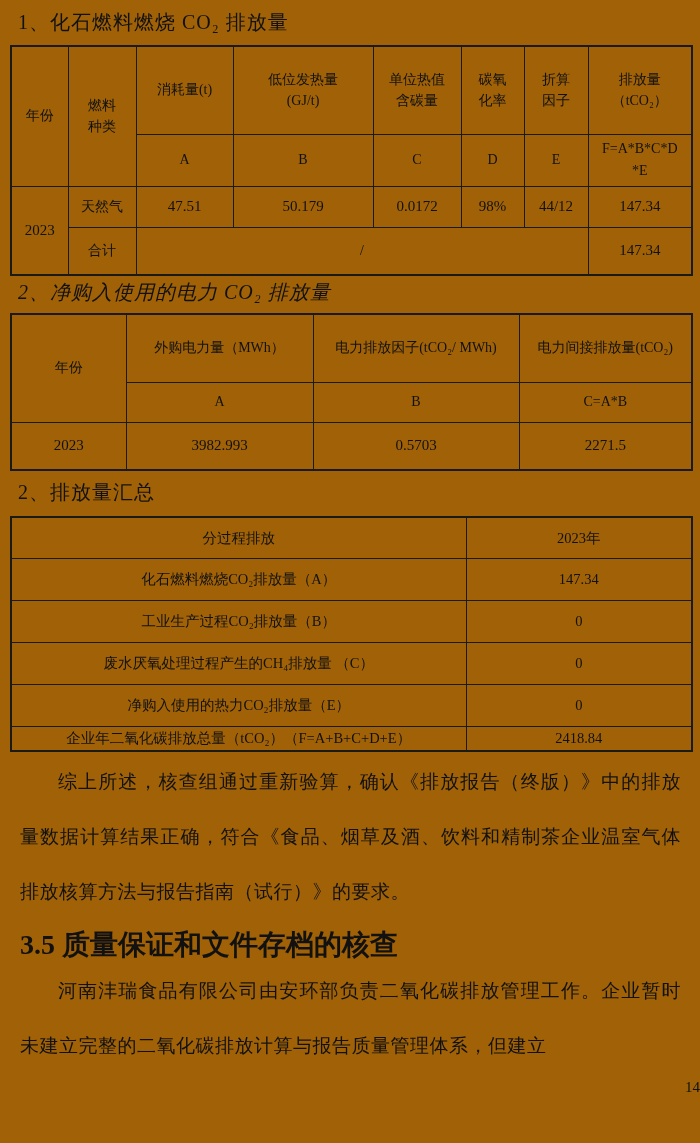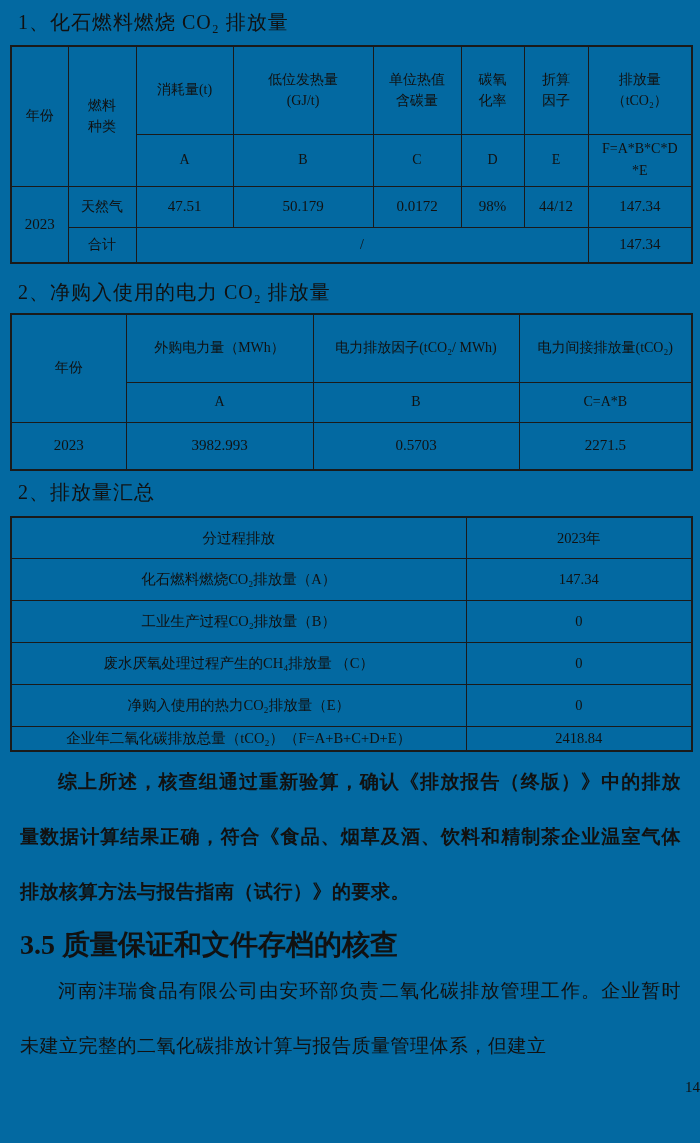--- a/index.html
+++ b/index.html
@@ -1,33 +1,33 @@
 <!DOCTYPE html>
 <html><head>
 <meta charset="utf-8">
 <style>
   html, body { margin: 0; padding: 0; background: #ffffff; }
   .page {
     position: relative;
     width: 700px;
     height: 1143px;
-    background: #0369a1;
+    background: #a16207;
     color: #111111;
     font-family: "Liberation Serif", "DejaVu Serif", serif;
     overflow: hidden;
   }
   .sec-title {
     font-size: 20px;
     line-height: 28px;
     margin: 0 0 0 18px;
     color: #111111;
     letter-spacing: 1px;
   }
   #title1 { padding-top: 8px; }
-  #title2 { margin-top: 14px; }
+  #title2 { margin-top: 2px; font-style: italic; }
   #title3 { margin-top: 10px; line-height: 22px; }
   table.doc {
     border-collapse: collapse;
     table-layout: fixed;
     width: 681px;
     margin-left: 10px;
     border: 2px solid #1a1a1a;
   }
   table.doc td {
     border: 1px solid #1a1a1a;
@@ -47,21 +47,21 @@
   #table3 td { font-size: 14.5px; }
   .para {
     font-size: 19px;
     line-height: 55px;
     margin: 0 19px 0 20px;
     text-align: justify;
     text-indent: 38px;
     letter-spacing: 0.5px;
     color: #111111;
   }
-  #para-summary { margin-top: 2px; font-weight: bold; }
+  #para-summary { margin-top: 2px; }
   .heading35 {
     font-size: 28px;
     font-weight: bold;
     line-height: 28px;
     margin: 12px 0 0 20px;
     color: #111111;
   }
   #para-quality { margin-top: 4px; }
   .pageno {
     text-align: right;
@@ -118,21 +118,21 @@
     <tr style="height:41px">
       <td rowspan="2" class="num">2023</td>
       <td>天然气</td>
       <td class="num">47.51</td>
       <td class="num">50.179</td>
       <td class="num">0.0172</td>
       <td class="num">98%</td>
       <td class="num">44/12</td>
       <td class="num">147.34</td>
     </tr>
-    <tr style="height:36px">
+    <tr style="height:48px">
       <td>合计</td>
       <td colspan="5">/</td>
       <td class="num">147.34</td>
     </tr>
   </tbody>
     </table>
 
   <div class="sec-title" id="title2">2、净购入使用的电力 CO₂ 排放量</div>
 
   <table class="doc" id="table2">

